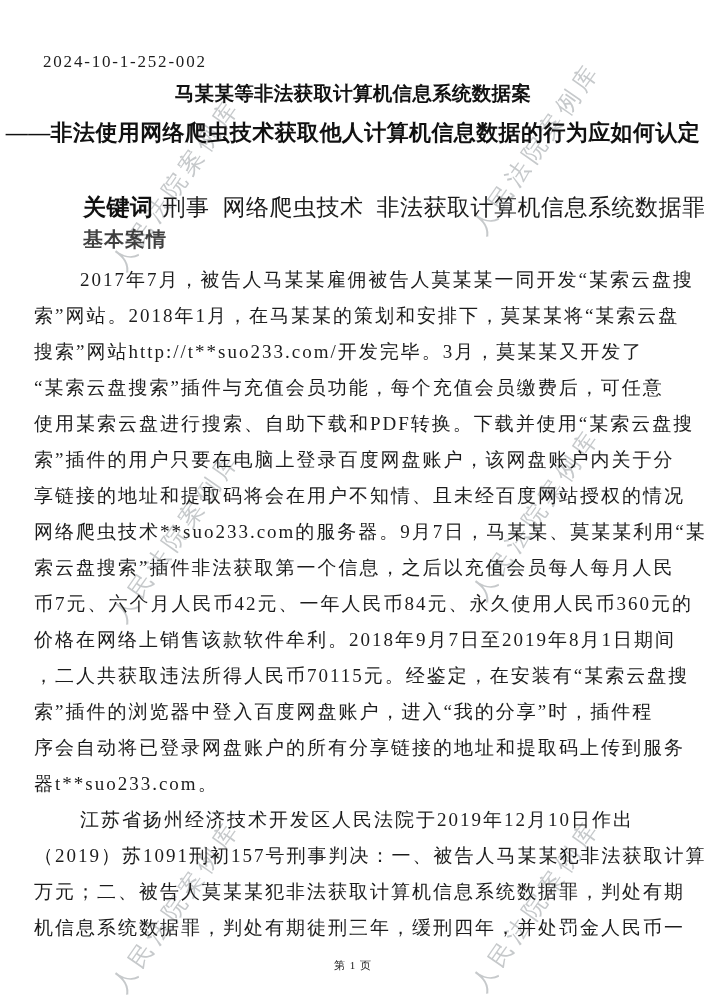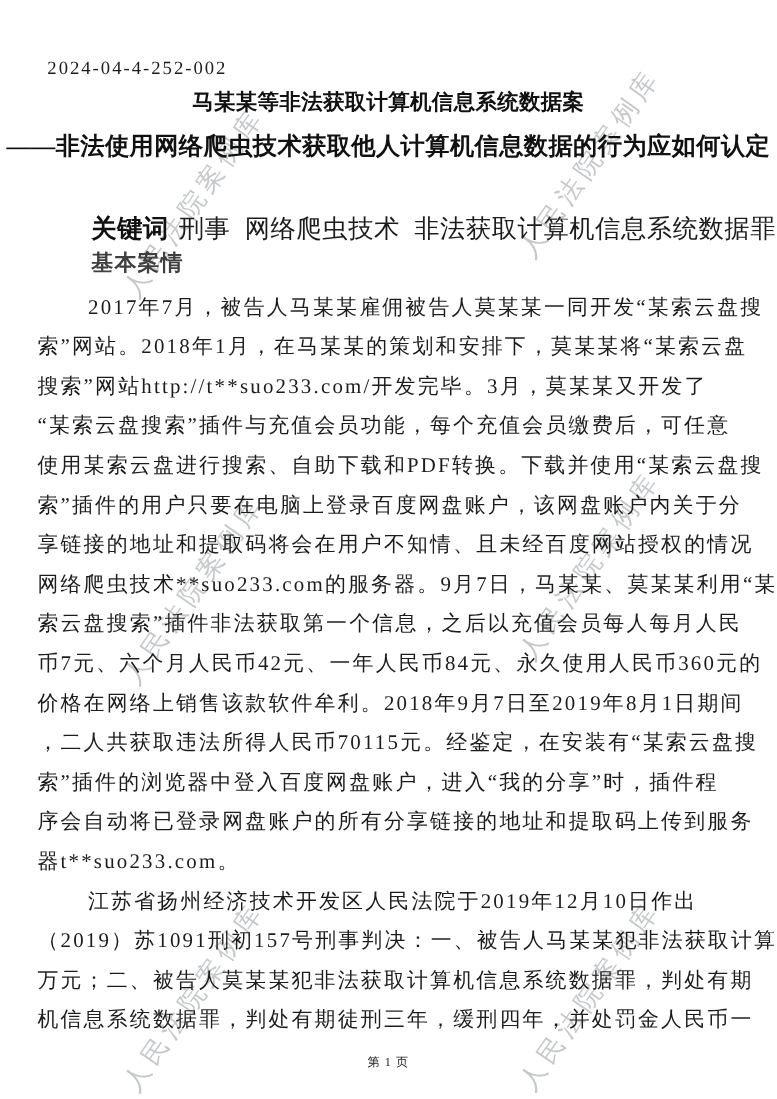--- a/index.html
+++ b/index.html
@@ -135,21 +135,21 @@
 
   <div class="watermark-layer">
     <span class="wm wm1" style="color: rgb(198, 201, 203);">人民法院案例库</span>
     <span class="wm wm2" style="color: rgb(198, 201, 203);">人民法院案例库</span>
     <span class="wm wm3" style="color: rgb(198, 201, 203);">人民法院案例库</span>
     <span class="wm wm4" style="color: rgb(198, 201, 203);">人民法院案例库</span>
     <span class="wm wm5" style="color: rgb(198, 201, 203);">人民法院案例库</span>
     <span class="wm wm6" style="color: rgb(198, 201, 203);">人民法院案例库</span>
   </div>
 
-  <div class="case-number">2024-04-4-252-002</div>
+  <div class="case-number">2024-10-1-252-002</div>
 
   <h1 class="title">马某某等非法获取计算机信息系统数据案</h1>
 
   <div class="subtitle">——非法使用网络爬虫技术获取他人计算机信息数据的行为应如何认定</div>
 
   <div class="keywords">
     <span class="kw-label">关键词</span><span class="kw-terms"><span class="kw-term">刑事</span><span class="kw-term">网络爬虫技术</span><span class="kw-term">非法获取计算机信息系统数据罪</span></span>
   </div>
 
   <div class="section-heading">基本案情</div>

